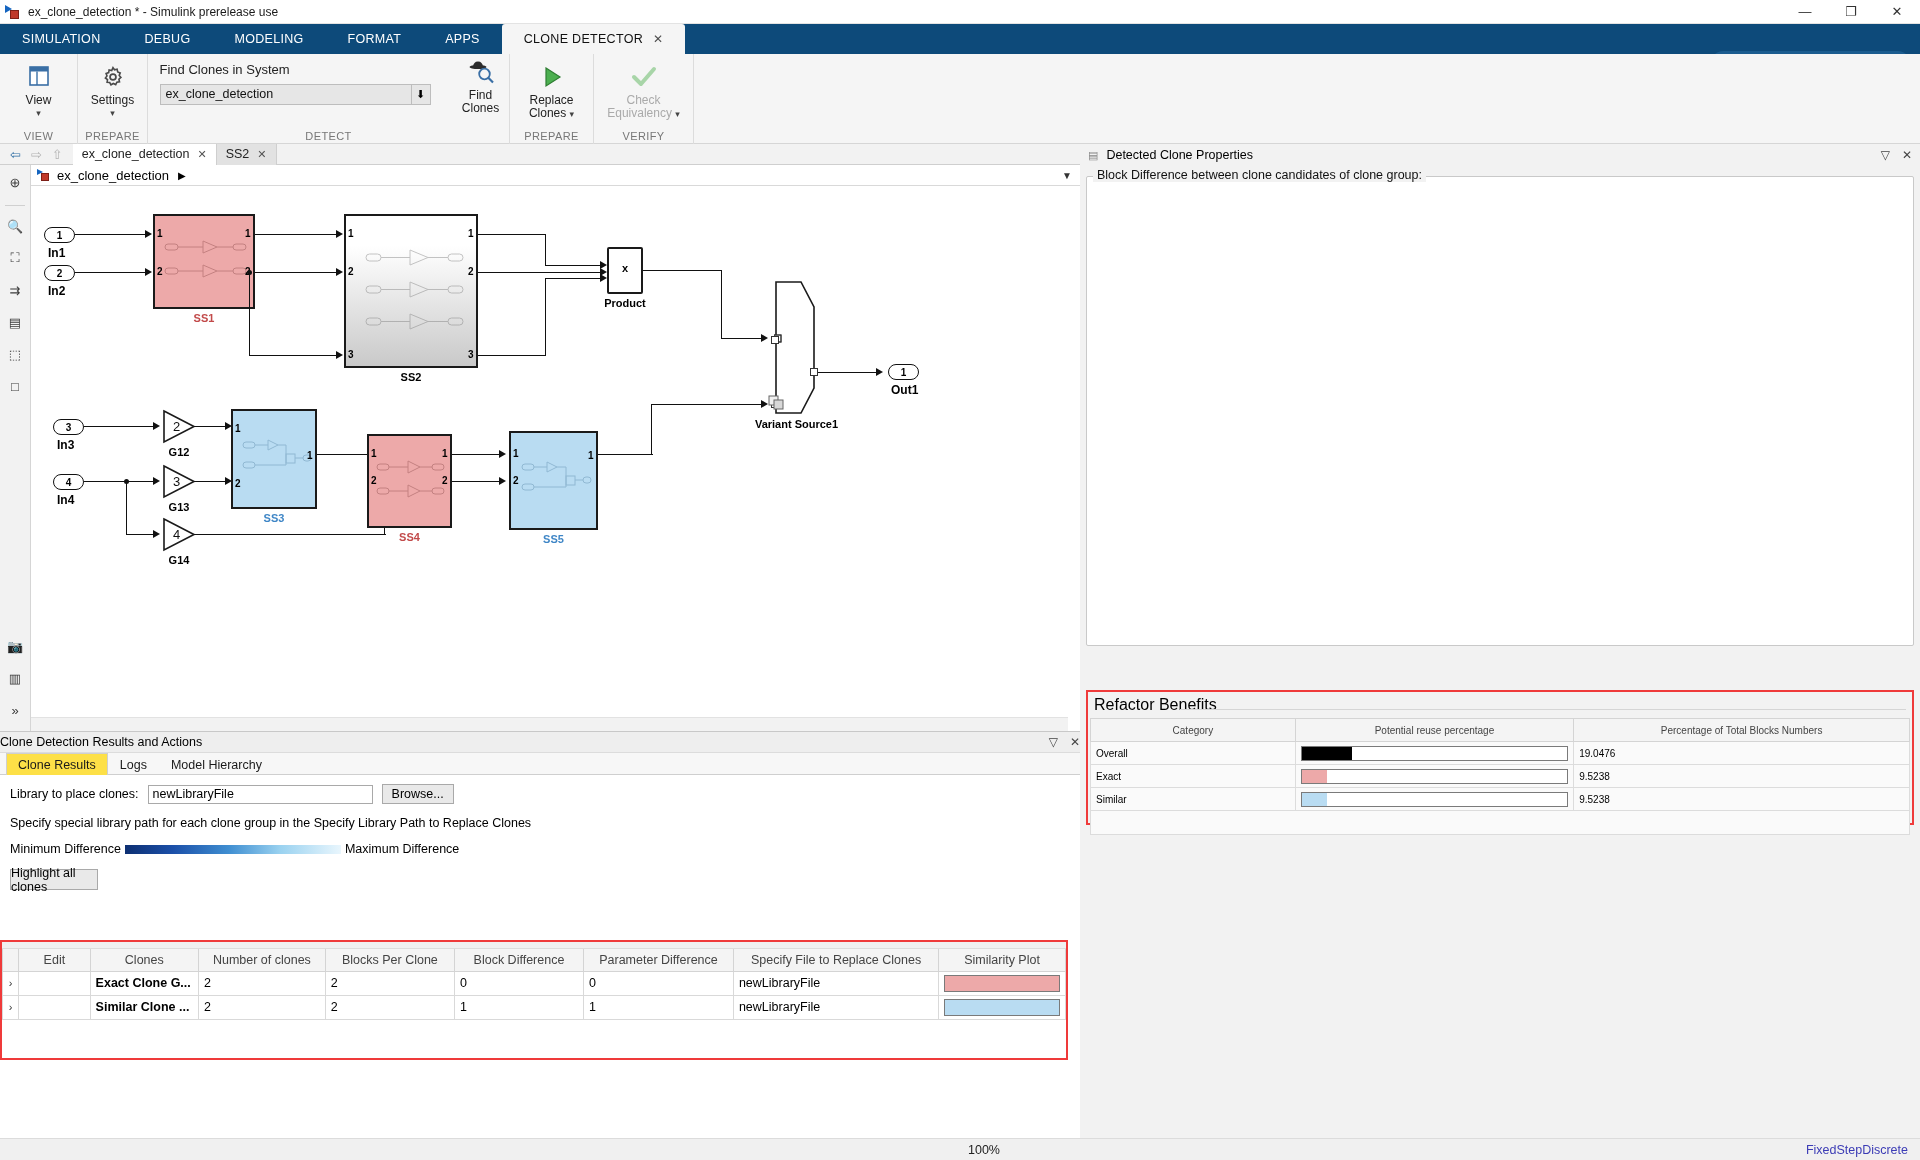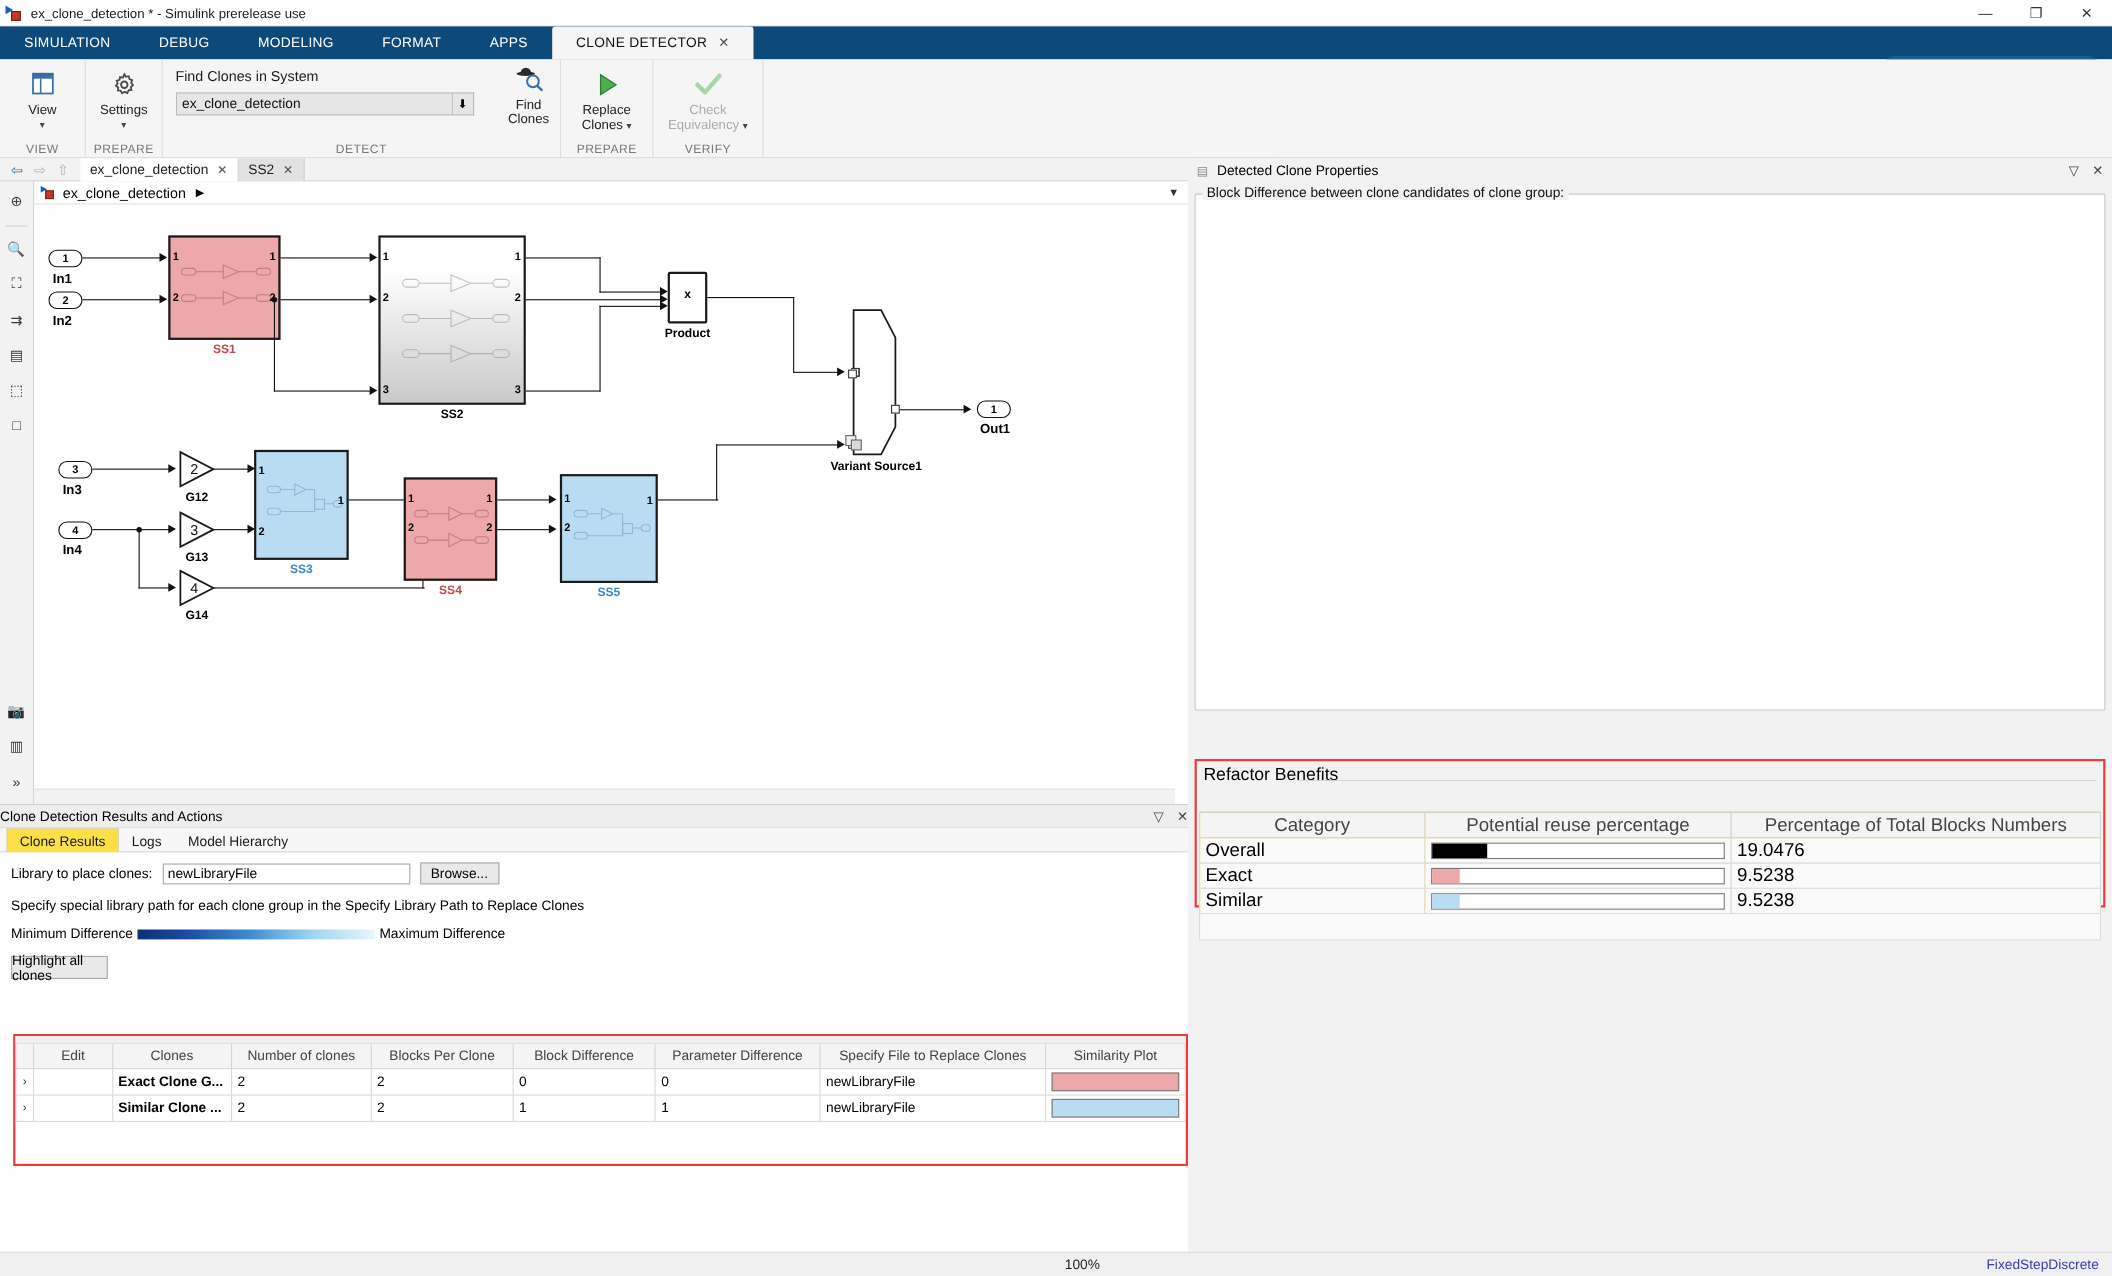--- a/index.html
+++ b/index.html
@@ -167,21 +167,21 @@
   .browse-btn { height:20px; padding:0 9px; border:1px solid #a9a9a9; background:#e9e9e9;
      font-size:12.5px; display:flex; align-items:center; }
   .hint { font-size:12.5px; margin-top:12px; }
   .diffrow { display:flex; align-items:center; gap:4px; margin-top:12px; font-size:12.5px;}
   .diffbar { width:216px; height:9px;
      background:linear-gradient(to right,#0d2f72 0%,#1b4fa8 22%,#3f8ed1 48%,#9ad2f0 72%,#e9f6fd 100%); }
   .hl-btn { margin-top:13px; height:21px; width:88px; border:1px solid #a9a9a9; background:#e9e9e9;
      font-size:12.5px; display:flex; align-items:center; justify-content:center;}
 
   
-  .res-wrap { position:absolute; left:12px; top:165px; width:1068px; height:120px;
+  .res-wrap { position:absolute; left:0; top:165px; width:1068px; height:120px;
      border:2.5px solid #ef3a3a; background:#ffffff; }
   .res-scrollbar { height:7px; background:#f0f0f0; border-bottom:1px solid #dcdcdc;}
   .res-table { width:100%; border-collapse:collapse; font-size:12.5px; table-layout:fixed;}
   .res-table th {
     background:#f4f4f4; border:1px solid #d4d4d4; border-top:none; height:22px;
     font-weight:normal; color:#444; font-size:12.5px;
   }
   .res-table td { border:1px solid #d9d9d9; height:24px; padding:0 5px; vertical-align:middle; }
   .res-table td.expand { text-align:center; color:#333; font-size:11px; padding:0;}
   .res-table td.clonename { font-weight:bold; }
@@ -201,21 +201,21 @@
   .fieldset > .legend { position:absolute; top:-9px; left:6px; background:#f2f2f2;
      padding:0 4px; font-size:12.5px; color:#111; }
 
   
   .refactor {
     position:absolute; left:6px; top:546px; width:828px; height:135px;
     border:2.5px solid #ef3a3a; background:#f2f2f2; padding:2px;
   }
   .rb-title { font-size:16px; padding:2px 4px 4px 4px; }
   .rb-line { position:absolute; left:92px; right:6px; top:17px; height:1px; background:#d5d5d5;}
-  .rb-table { width:100%; border-collapse:collapse; font-size:17px; table-layout:fixed; background:#eab308;margin-top:20px;}
+  .rb-table { width:100%; border-collapse:collapse; font-size:10px; table-layout:fixed; background:#701a75;}
   .rb-table th { background:#f4f4f4; border:1px solid #d4d4d4; height:23px;
      font-weight:normal; color:#444; }
   .rb-table td { border:1px solid #dcdcdc; height:23px; padding:0 5px; background:#fafafa;}
   .rb-meter { width:100%; height:15px; border:1px solid #7a7a7a; background:#fff; position:relative;}
   .rb-meter i { position:absolute; left:0; top:0; bottom:0; display:block;}
   .rb-filler { height:24px; border:1px solid #dcdcdc; border-top:none; background:#fafafa;}
 
   
   .statusbar {
     position:absolute; left:0; bottom:0; width:1920px; height:22px;

